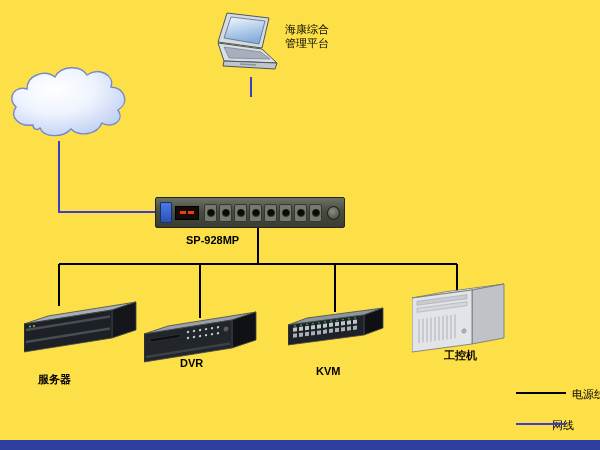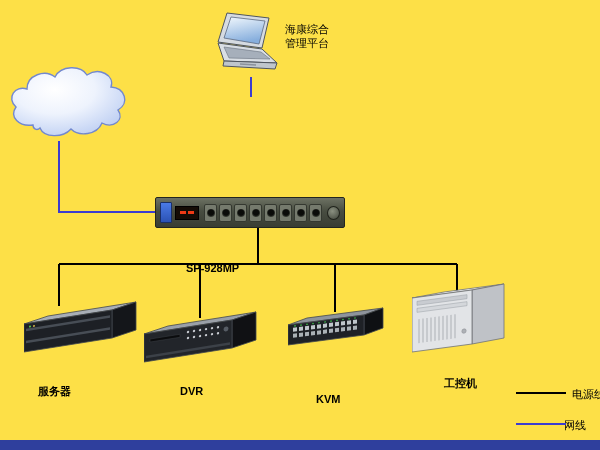--- a/index.html
+++ b/index.html
@@ -1,19 +1,19 @@
 <!DOCTYPE html>
 <html><head>
 <meta charset="utf-8">
 <style>
   html,body{margin:0;padding:0;background:#ffffff;font-family:"Liberation Sans","DejaVu Sans",sans-serif;}
   #stage{position:relative;width:600px;height:450px;background:#fde047;overflow:hidden;}
   .abs{position:absolute;}
   .lbl{position:absolute;font-size:11px;color:#000;white-space:nowrap;line-height:14px;}
-  .bold{font-weight:bold;margin-top:28px;}
+  .bold{font-weight:bold;}
   .pre{white-space:pre-line;}
   #wires{position:absolute;left:0;top:0;width:600px;height:450px;pointer-events:none;z-index:1;}
   #wires line,#wires polyline{fill:none;}
   .net{stroke:#3c3cd0;stroke-width:1.6;}
   .pwr{stroke:#000000;stroke-width:2;}
   .device{z-index:2;}
   
   .pdu{z-index:2;width:190px;height:31px;box-sizing:border-box;display:flex;align-items:center;gap:3px;padding:0 4px;
        background:linear-gradient(#6d7263,#484d41 45%,#393d33);border:1px solid #23251f;border-radius:2px;}
   .pdu-module{width:11px;height:19px;background:linear-gradient(#4a7ae6,#2b52b4);border:1px solid #1a2f66;border-radius:1px;}
@@ -118,21 +118,21 @@
       <polygon points="88,14 112,6 112,34 88,42" fill="#14161a" stroke="#43474e" stroke-width="0.8"></polygon>
       <polygon points="0,28 88,14 88,42 0,56" fill="#1d2025" stroke="#43474e" stroke-width="0.8"></polygon>
       <g transform="skewY(-9.05)">
         <rect x="2" y="33" width="84" height="2.5" fill="#474d55"></rect>
         <rect x="2" y="45" width="84" height="2.5" fill="#474d55"></rect>
         <circle cx="6" cy="31.5" r="1" fill="#57c84e"></circle>
         <circle cx="10" cy="31.5" r="1" fill="#cfae4b"></circle>
       </g>
     </svg>
   </div>
-  <div class="lbl bold" style="left:38px;top:356px;">服务器</div>
+  <div class="lbl bold" style="left:38px;top:372px;">服务器</div>
 
   <div class="abs device" style="left:144px;top:306px;">
     <svg width="114" height="58" viewBox="0 0 114 58">
       <polygon points="0,28 88,14 112,6 24,20" fill="#9aa0a8" stroke="#43474e" stroke-width="0.8"></polygon>
       <polygon points="88,14 112,6 112,34 88,42" fill="#101114" stroke="#43474e" stroke-width="0.8"></polygon>
       <polygon points="0,28 88,14 88,42 0,56" fill="#22252a" stroke="#43474e" stroke-width="0.8"></polygon>
       <g transform="skewY(-9.05)">
         <rect x="6" y="34" width="30" height="3" fill="#0b0c0e" stroke="#3a3e44" stroke-width="0.5"></rect>
         <rect x="2" y="50" width="84" height="2.5" fill="#3c4148"></rect>
         <circle cx="44" cy="33" r="1.2" fill="#c6cad0"></circle>
@@ -215,16 +215,16 @@
         <line x1="35" y1="38" x2="35" y2="62" stroke="#b6b9be" stroke-width="1.2"></line>
         <line x1="39" y1="38" x2="39" y2="62" stroke="#b6b9be" stroke-width="1.2"></line>
         <line x1="43" y1="38" x2="43" y2="62" stroke="#b6b9be" stroke-width="1.2"></line>
         <circle cx="52" cy="56" r="2.2" fill="#aeb1b6" stroke="#8a8d92" stroke-width="0.5"></circle>
       </g>
     </svg>
   </div>
   <div class="lbl bold" style="left:444px;top:348px;">工控机</div>
 
   <div class="lbl" style="left:572px;top:387px;">电源线</div>
-  <div class="lbl" style="left:564px;top:418px;">网线</div>
+  <div class="lbl" style="left:552px;top:418px;">网线</div>
 
   <div id="bottombar"></div>
 </div>
 
 </body></html>

